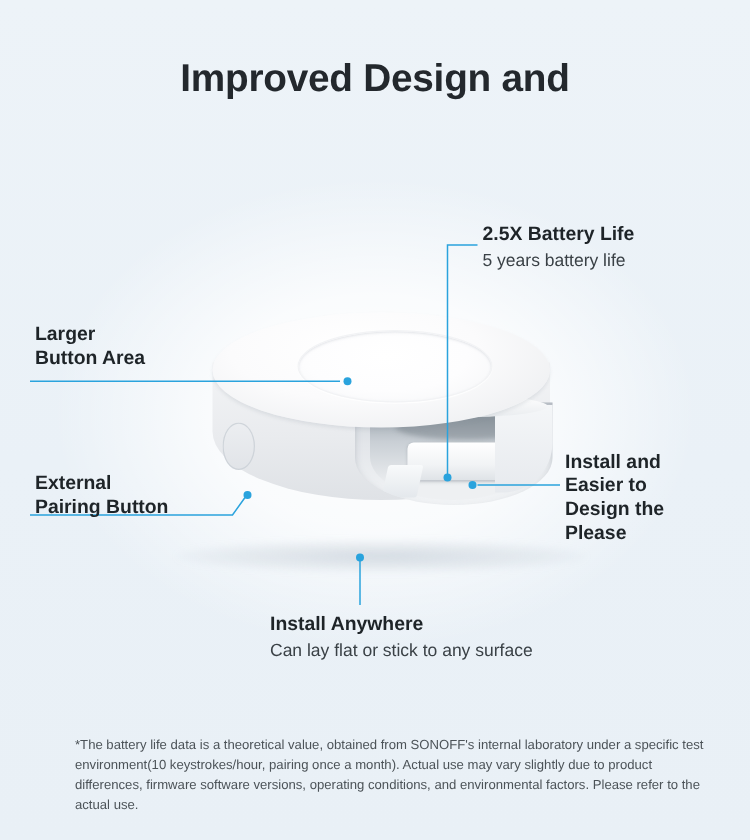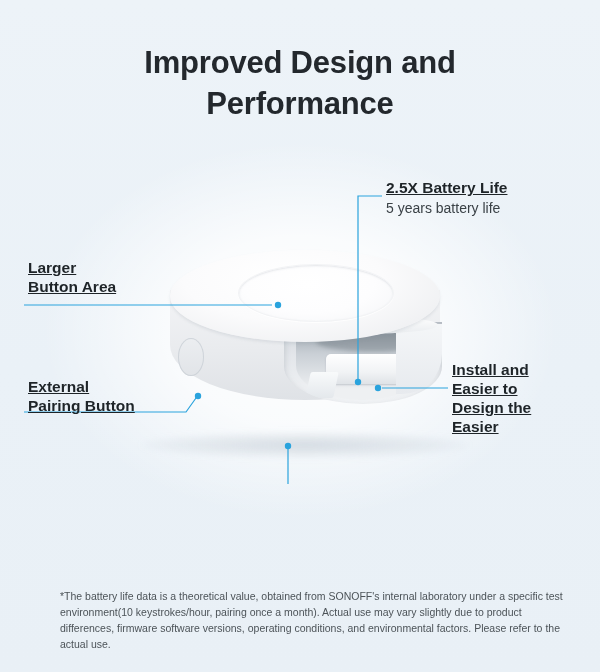--- a/index.html
+++ b/index.html
@@ -173,21 +173,20 @@
     filter: blur(3px);
   }
 
   
   .callout { position: absolute; }
   .callout .head {
     font-size: 15.5px;
     font-weight: bold;
     color: #1e2428;
     line-height: 19px;
-    text-decoration: underline;
   }
   .callout .sub {
     font-size: 14px;
     color: #3a4146;
     line-height: 17px;
     margin-top: 3px;
   }
   .c-battery { left: 386px; top: 178px; width: 200px; }
   .c-larger  { left: 28px;  top: 258px; width: 170px; text-align: left; }
   .c-pairing { left: 28px;  top: 377px; width: 160px; }
@@ -215,21 +214,20 @@
 </style>
 </head>
 <body>
 
 <div class="page">
 
   <div class="glow"></div>
 
   <div class="title">
     <span>Improved Design and</span>
-    <span class="l2">Performance</span>
   </div>
 
   <div class="ground-shadow"></div>
   <div class="product">
     <div class="body-side"></div>
     <div class="battery-bay">
       <div class="bay-inner">
         <div class="bay-shadow"></div>
         <div class="battery"></div>
         <div class="battery-tab"></div>
@@ -271,18 +269,22 @@
 
   <div class="callout c-larger">
     <div class="head">Larger</div>
     <div class="head">Button Area</div>
   </div>
 
   <div class="callout c-easier">
     <div class="head">Install and</div>
     <div class="head">Easier to</div>
     <div class="head">Design the</div>
-    <div class="head">Easier</div>
-  </div>
-
+    <div class="head">Please</div>
+  </div>
+
+  <div class="callout c-install">
+    <div class="head">Install Anywhere</div>
+    <div class="sub">Can lay flat or stick to any surface</div>
+  </div>
 
   <div class="footnote">*The battery life data is a theoretical value, obtained from SONOFF's internal laboratory under a specific test environment(10 keystrokes/hour, pairing once a month). Actual use may vary slightly due to product differences, firmware software versions, operating conditions, and environmental factors. Please refer to the actual use.</div>
 </div>
 
 </body></html>

